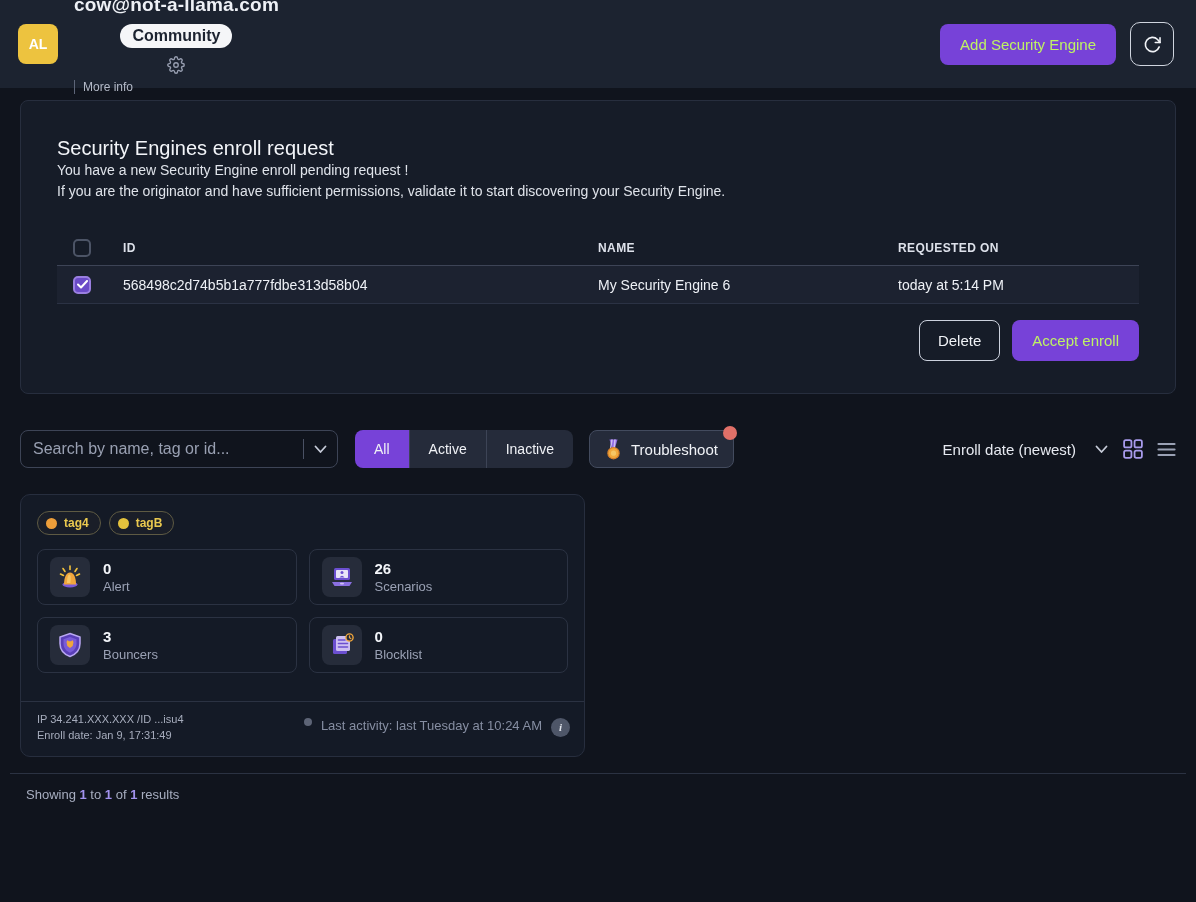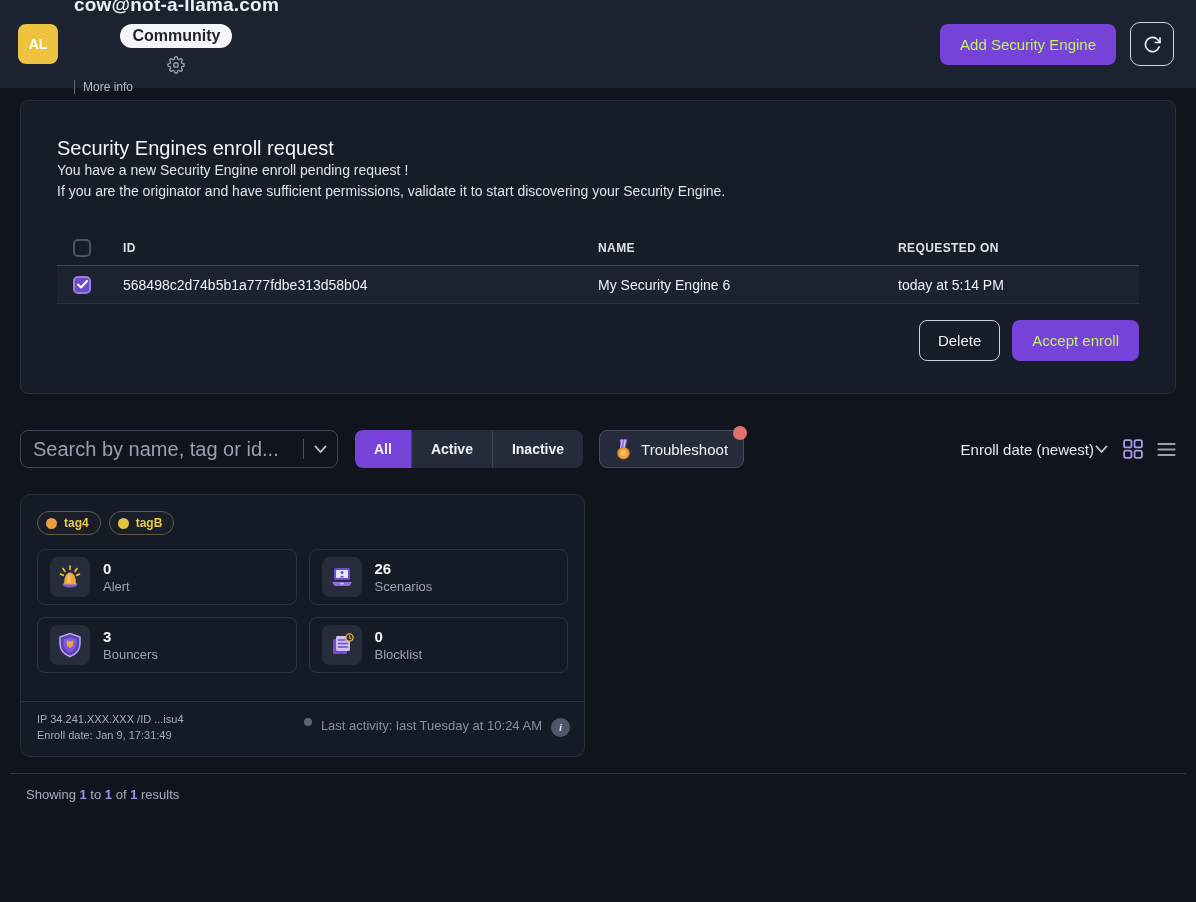--- a/index.html
+++ b/index.html
@@ -72,44 +72,44 @@
     border-radius:8px; font-size:15px; font-family:inherit; padding:11px 18px; cursor:pointer;
   }
   
   .filterbar { margin:36px 20px 0; display:flex; align-items:center; }
   .searchbox {
     width:318px; height:38px; border:1px solid #3d4456; border-radius:8px;
     display:flex; align-items:center; padding:0 10px 0 12px; background:transparent;
   }
   .searchbox input {
     flex:1; background:transparent; border:none; outline:none;
-    font-family:inherit; font-size:20px; color:#15803d; min-width:0;
+    font-family:inherit; font-size:16px; color:#15803d; min-width:0;
   }
   .searchbox input::placeholder { color:#99a0b2; }
   .searchbox .vdiv { width:1px; height:20px; background:#4a5164; margin:0 10px; }
   .segmented {
     display:flex; height:38px; margin-left:17px; border-radius:8px; overflow:hidden;
   }
   .seg-tab {
-    display:flex; align-items:center; padding:0 19px; font-size:14px; font-weight:700;
+    display:flex; align-items:center; padding:0 19px; font-size:14px; font-weight:400;
     background:#252b3a; color:#f0f2f6; cursor:pointer; border-left:1px solid #3d4456;text-align:center;
   }
   .seg-tab:first-child { border-left:none; }
   .seg-tab.active { background:#7742d8; border-left:none; }
   .troubleshoot {
     position:relative; margin-left:16px; height:38px; display:flex; align-items:center; gap:9px;
     background:#252b3a; border:1px solid #434b5e; border-radius:8px; padding:0 15px;
     font-size:15px; color:#f0f2f6; cursor:pointer;
   }
   .notif-dot {
     position:absolute; top:-5px; right:-4px; width:14px; height:14px;
     border-radius:50%; background:#e07068;
   }
   .filter-right { margin-left:auto; display:flex; align-items:center; gap:15px; }
-  .sort-select { display:flex; align-items:center; gap:1px; font-size:15px; color:#e6e9f0; cursor:pointer; }
+  .sort-select { display:flex; align-items:center; gap:19px; font-size:15px; color:#e6e9f0; cursor:pointer; }
   .viewtoggle { display:flex; align-items:center; gap:14px; }
   
   .engine-card {
     margin:26px 20px 0; width:565px; background:#141a26;
     border:1px solid #272e3e; border-radius:10px; padding-top:8px;
   }
   .engine-head { display:flex; align-items:center; gap:16px; padding:0 16px; }
   .engine-avatar { width:56px; height:56px; border-radius:8px; overflow:hidden; flex:0 0 auto; }
   .engine-name { flex:1; font-size:20px; color:#f3f5f9; }
   .kebab { display:flex; flex-direction:column; gap:3px; padding:4px 6px; cursor:pointer; }

